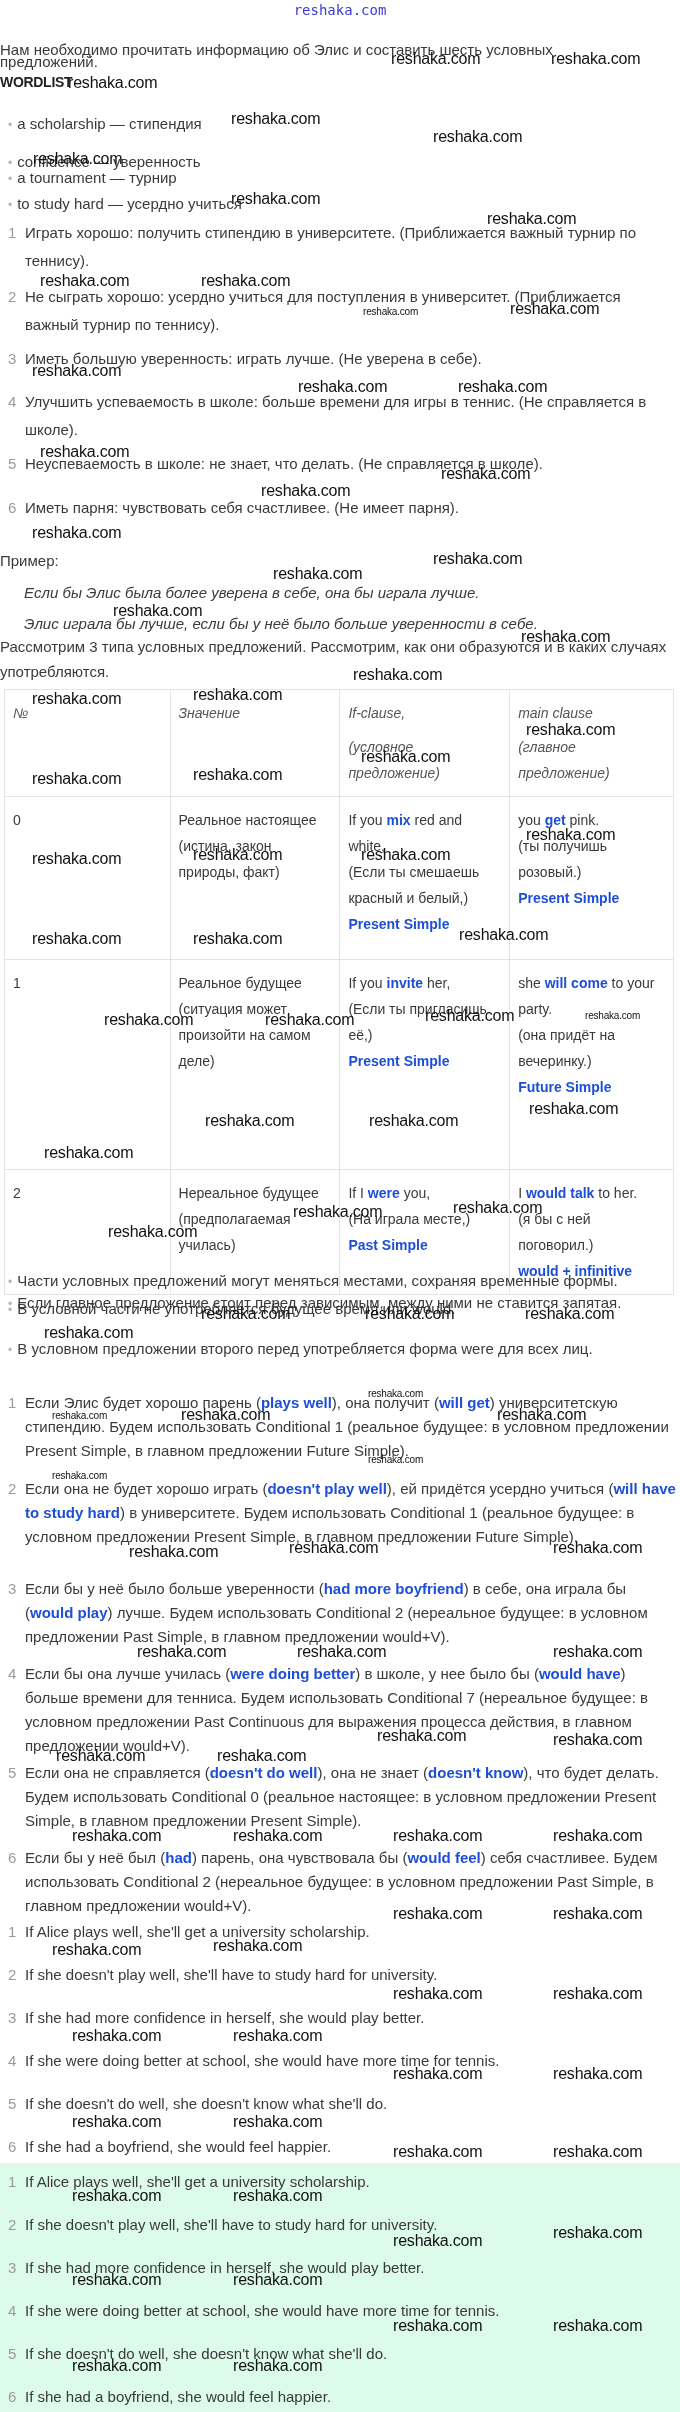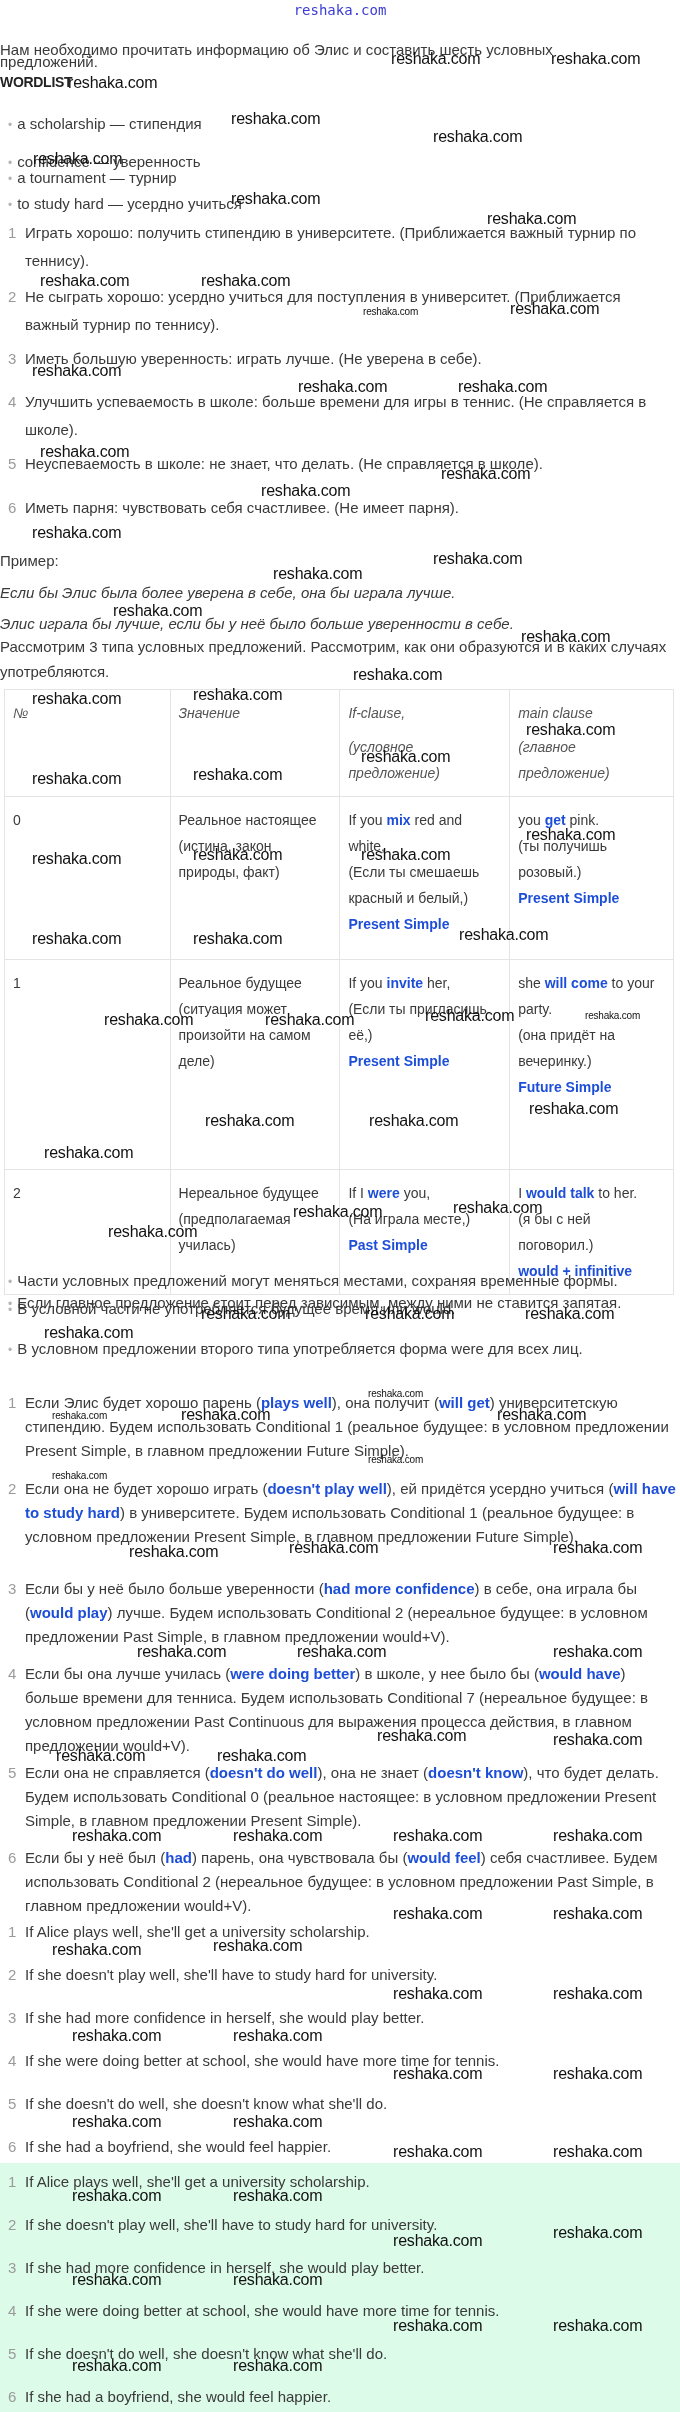--- a/index.html
+++ b/index.html
@@ -14,21 +14,21 @@
     font-family: "DejaVu Sans Mono", monospace; font-size: 14px;
     color: #3b3bd6; letter-spacing: 0px;
   }
   .p { position: absolute; left: 0; line-height: 28px; }
   .wordlist-title { position: absolute; left: 0; top: 74px; font-weight: bold; font-size: 14px; color: #222; letter-spacing: -0.3px; }
   .bullet { position: absolute; left: 8px; line-height: 20px; }
   .bullet::before { content: "•"; color: #b5b5b5; margin-right: 5px; font-size: 12px; }
   .num-item { position: absolute; left: 8px; width: 670px; line-height: 28px; }
   .num-item .n { position: absolute; left: 0; top: 0; color: #9a9a9a; }
   .num-item .t { display: block; padding-left: 17px; }
-  .italic { font-style: italic; }
+  .italic { font-style: italic; margin-left: 24px; }
   table.grammar {
     position: absolute; left: 4px; top: 689px; width: 670px;
     border-collapse: collapse; font-size: 14px; color: #3a3a3a;
   }
   table.grammar td {
     border: 1px solid #e4e4e4; vertical-align: top; padding: 10px 8px 10px 8px;
     line-height: 26px;
   }
   table.grammar td.h { font-style: italic; color: #555; }
   .b { font-weight: bold; color: #1d4ed8; }
@@ -149,34 +149,34 @@
         <div><span>I </span><span class="b">would talk</span><span> to her.</span></div>
         <div>(я бы с ней поговорил.)</div>
         <div class="b">would + infinitive</div>
       </td>
     </tr>
   </tbody>
     </table>
 
   <div class="bullet" style="top:1270px; line-height:22px;">Части условных предложений могут меняться местами, сохраняя временные формы.</div>
   <div class="bullet" style="top:1293px; width:660px; line-height:20px;">Если главное предложение стоит перед зависимым, между ними не ставится запятая.</div>
-  <div class="bullet" style="top:1338px; line-height:22px;">В условном предложении второго типа употребляется форма were для всех лиц.</div>
+  <div class="bullet" style="top:1338px; line-height:22px;">В условном предложении второго перед употребляется форма were для всех лиц.</div>
   <div class="bullet" style="top:1298px; line-height:22px;">В условной части не употребляется будущее время или would.</div>
 
   <div class="num-item" style="top:1391px; line-height:24px;">
     <span class="n">1</span>
     <span class="t"><span>Если Элис будет хорошо парень (</span><span class="b">plays well</span><span>), она получит (</span><span class="b">will get</span><span>) университетскую стипендию. Будем использовать Conditional 1 (реальное будущее: в условном предложении Present Simple, в главном предложении Future Simple).</span></span>
   </div>
   <div class="num-item" style="top:1477px; line-height:24px;">
     <span class="n">2</span>
     <span class="t"><span>Если она не будет хорошо играть (</span><span class="b">doesn't play well</span><span>), ей придётся усердно учиться (</span><span class="b">will have to study hard</span><span>) в университете. Будем использовать Conditional 1 (реальное будущее: в условном предложении Present Simple, в главном предложении Future Simple).</span></span>
   </div>
   <div class="num-item" style="top:1577px; line-height:24px;">
     <span class="n">3</span>
-    <span class="t"><span>Если бы у неё было больше уверенности (</span><span class="b">had more confidence</span><span>) в себе, она играла бы (</span><span class="b">would play</span><span>) лучше. Будем использовать Conditional 2 (нереальное будущее: в условном предложении Past Simple, в главном предложении would+V).</span></span>
+    <span class="t"><span>Если бы у неё было больше уверенности (</span><span class="b">had more boyfriend</span><span>) в себе, она играла бы (</span><span class="b">would play</span><span>) лучше. Будем использовать Conditional 2 (нереальное будущее: в условном предложении Past Simple, в главном предложении would+V).</span></span>
   </div>
   <div class="num-item" style="top:1662px; line-height:24px;">
     <span class="n">4</span>
     <span class="t"><span>Если бы она лучше училась (</span><span class="b">were doing better</span><span>) в школе, у нее было бы (</span><span class="b">would have</span><span>) больше времени для тенниса. Будем использовать Conditional 7 (нереальное будущее: в условном предложении Past Continuous для выражения процесса действия, в главном предложении would+V).</span></span>
   </div>
   <div class="num-item" style="top:1761px; line-height:24px;">
     <span class="n">5</span>
     <span class="t"><span>Если она не справляется (</span><span class="b">doesn't do well</span><span>), она не знает (</span><span class="b">doesn't know</span><span>), что будет делать. Будем использовать Conditional 0 (реальное настоящее: в условном предложении Present Simple, в главном предложении Present Simple).</span></span>
   </div>
   <div class="num-item" style="top:1846px; line-height:24px;">

